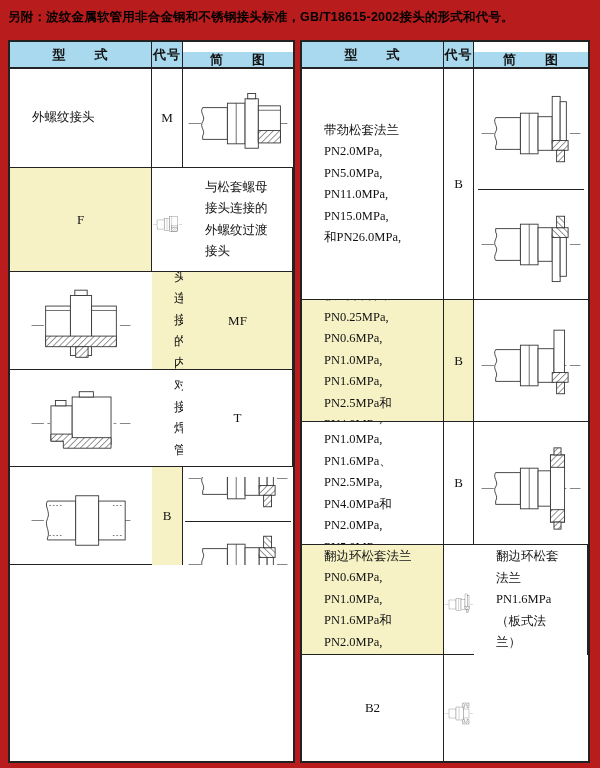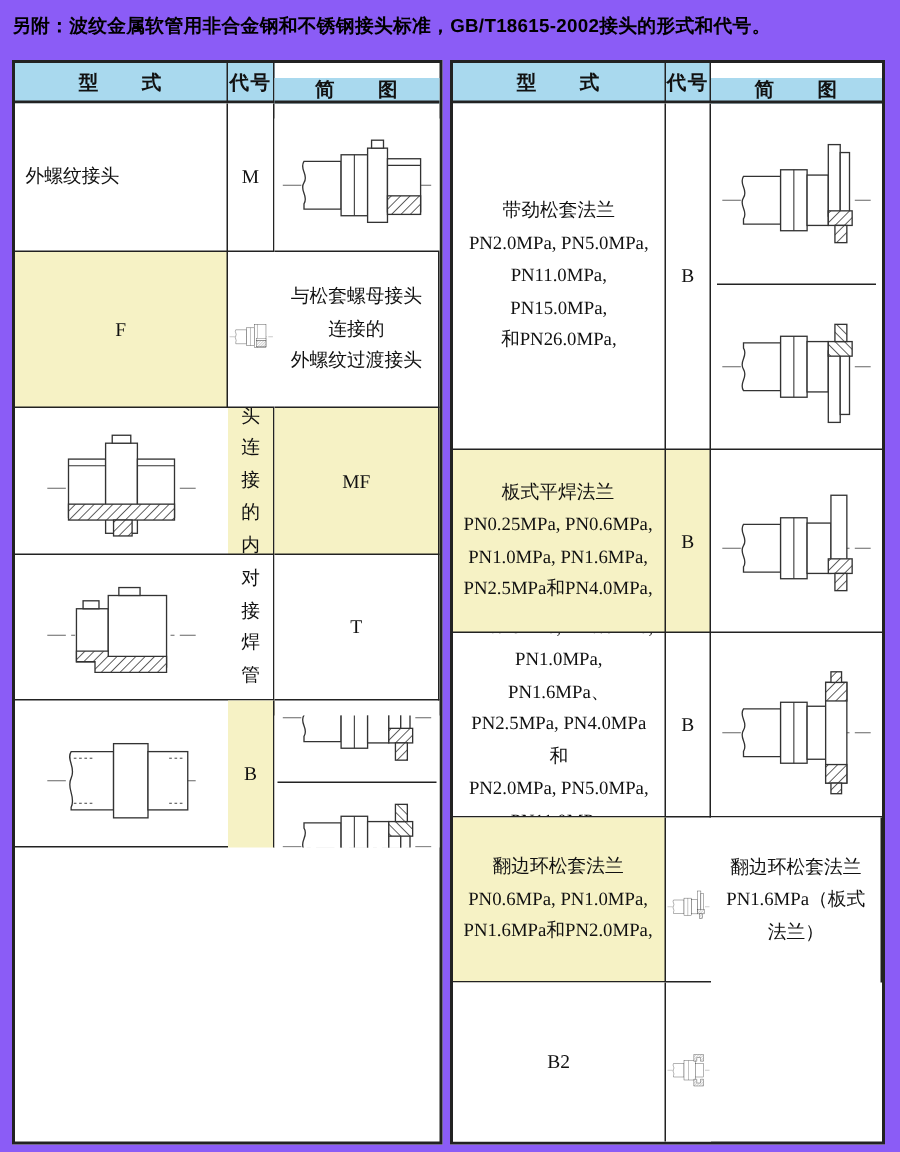--- a/index.html
+++ b/index.html
@@ -1,29 +1,29 @@
 <!DOCTYPE html>
 <html><head>
 <meta charset="utf-8">
 <style>
   * { box-sizing: border-box; margin: 0; padding: 0; }
   html,body { width:600px; height:768px; background:#ffffff; font-family:"Liberation Sans", sans-serif; }
-  .page { position:relative; width:600px; height:768px; background:#8b5cf6; overflow:hidden; }
+  .page { position:relative; width:600px; height:768px; background:#b91c1c; overflow:hidden; }
   .title { position:absolute; left:8px; top:9px; font-size:12.5px; font-weight:bold; color:#000; letter-spacing:0.2px; }
-  .tables { position:absolute; left:8px; top:40px; display:flex; gap:5px;text-align:center; }
+  .tables { position:absolute; left:8px; top:40px; display:flex; gap:5px; }
   .tbl { border:2px solid #222; background:#fff; display:grid; }
   .tbl-left  { width:287px; grid-template-columns:142px 31px 1fr; grid-template-rows:27px 99px 104px 98px 97px 98px 196px; }
   .tbl-right { width:290px; grid-template-columns:142px 30px 1fr; grid-template-rows:27px 231px 122px 123px 110px 106px; }
   .c { border-right:1.5px solid #222; border-bottom:1px solid #222; overflow:hidden; background:#fff; }
   .c.lastcol { border-right:none;margin-top:10px; }
   .c.lastrow { border-bottom:none; }
   .th { background:#a9d9ee; display:flex; align-items:center; justify-content:center;
         font-size:13px; color:#111; border-bottom:2px solid #222;
         font-family:"Liberation Serif", serif; font-weight:bold; letter-spacing:1px; }
-  .type { display:flex; align-items:center; padding:4px 7px; font-size:12.5px; line-height:1.72;
+  .type { display:flex; align-items:center; padding:4px 22px; font-size:12.5px; line-height:1.72;
           color:#111; white-space:pre-line; font-family:"Liberation Serif", serif; }
   .code { display:flex; align-items:center; justify-content:center;
           font-family:"Liberation Serif", serif; font-size:13px; color:#111; }
   .diag { display:flex; align-items:center; justify-content:center; }
   .hl { background:#f6f2c5; }
   .dsplit { display:flex; flex-direction:column; padding:0; }
   .dsplit .half { flex:1; display:flex; align-items:center; justify-content:center; }
   .dsplit .half + .half { border-top:1px solid #222; }
   svg.dg { display:block; }
 </style>

